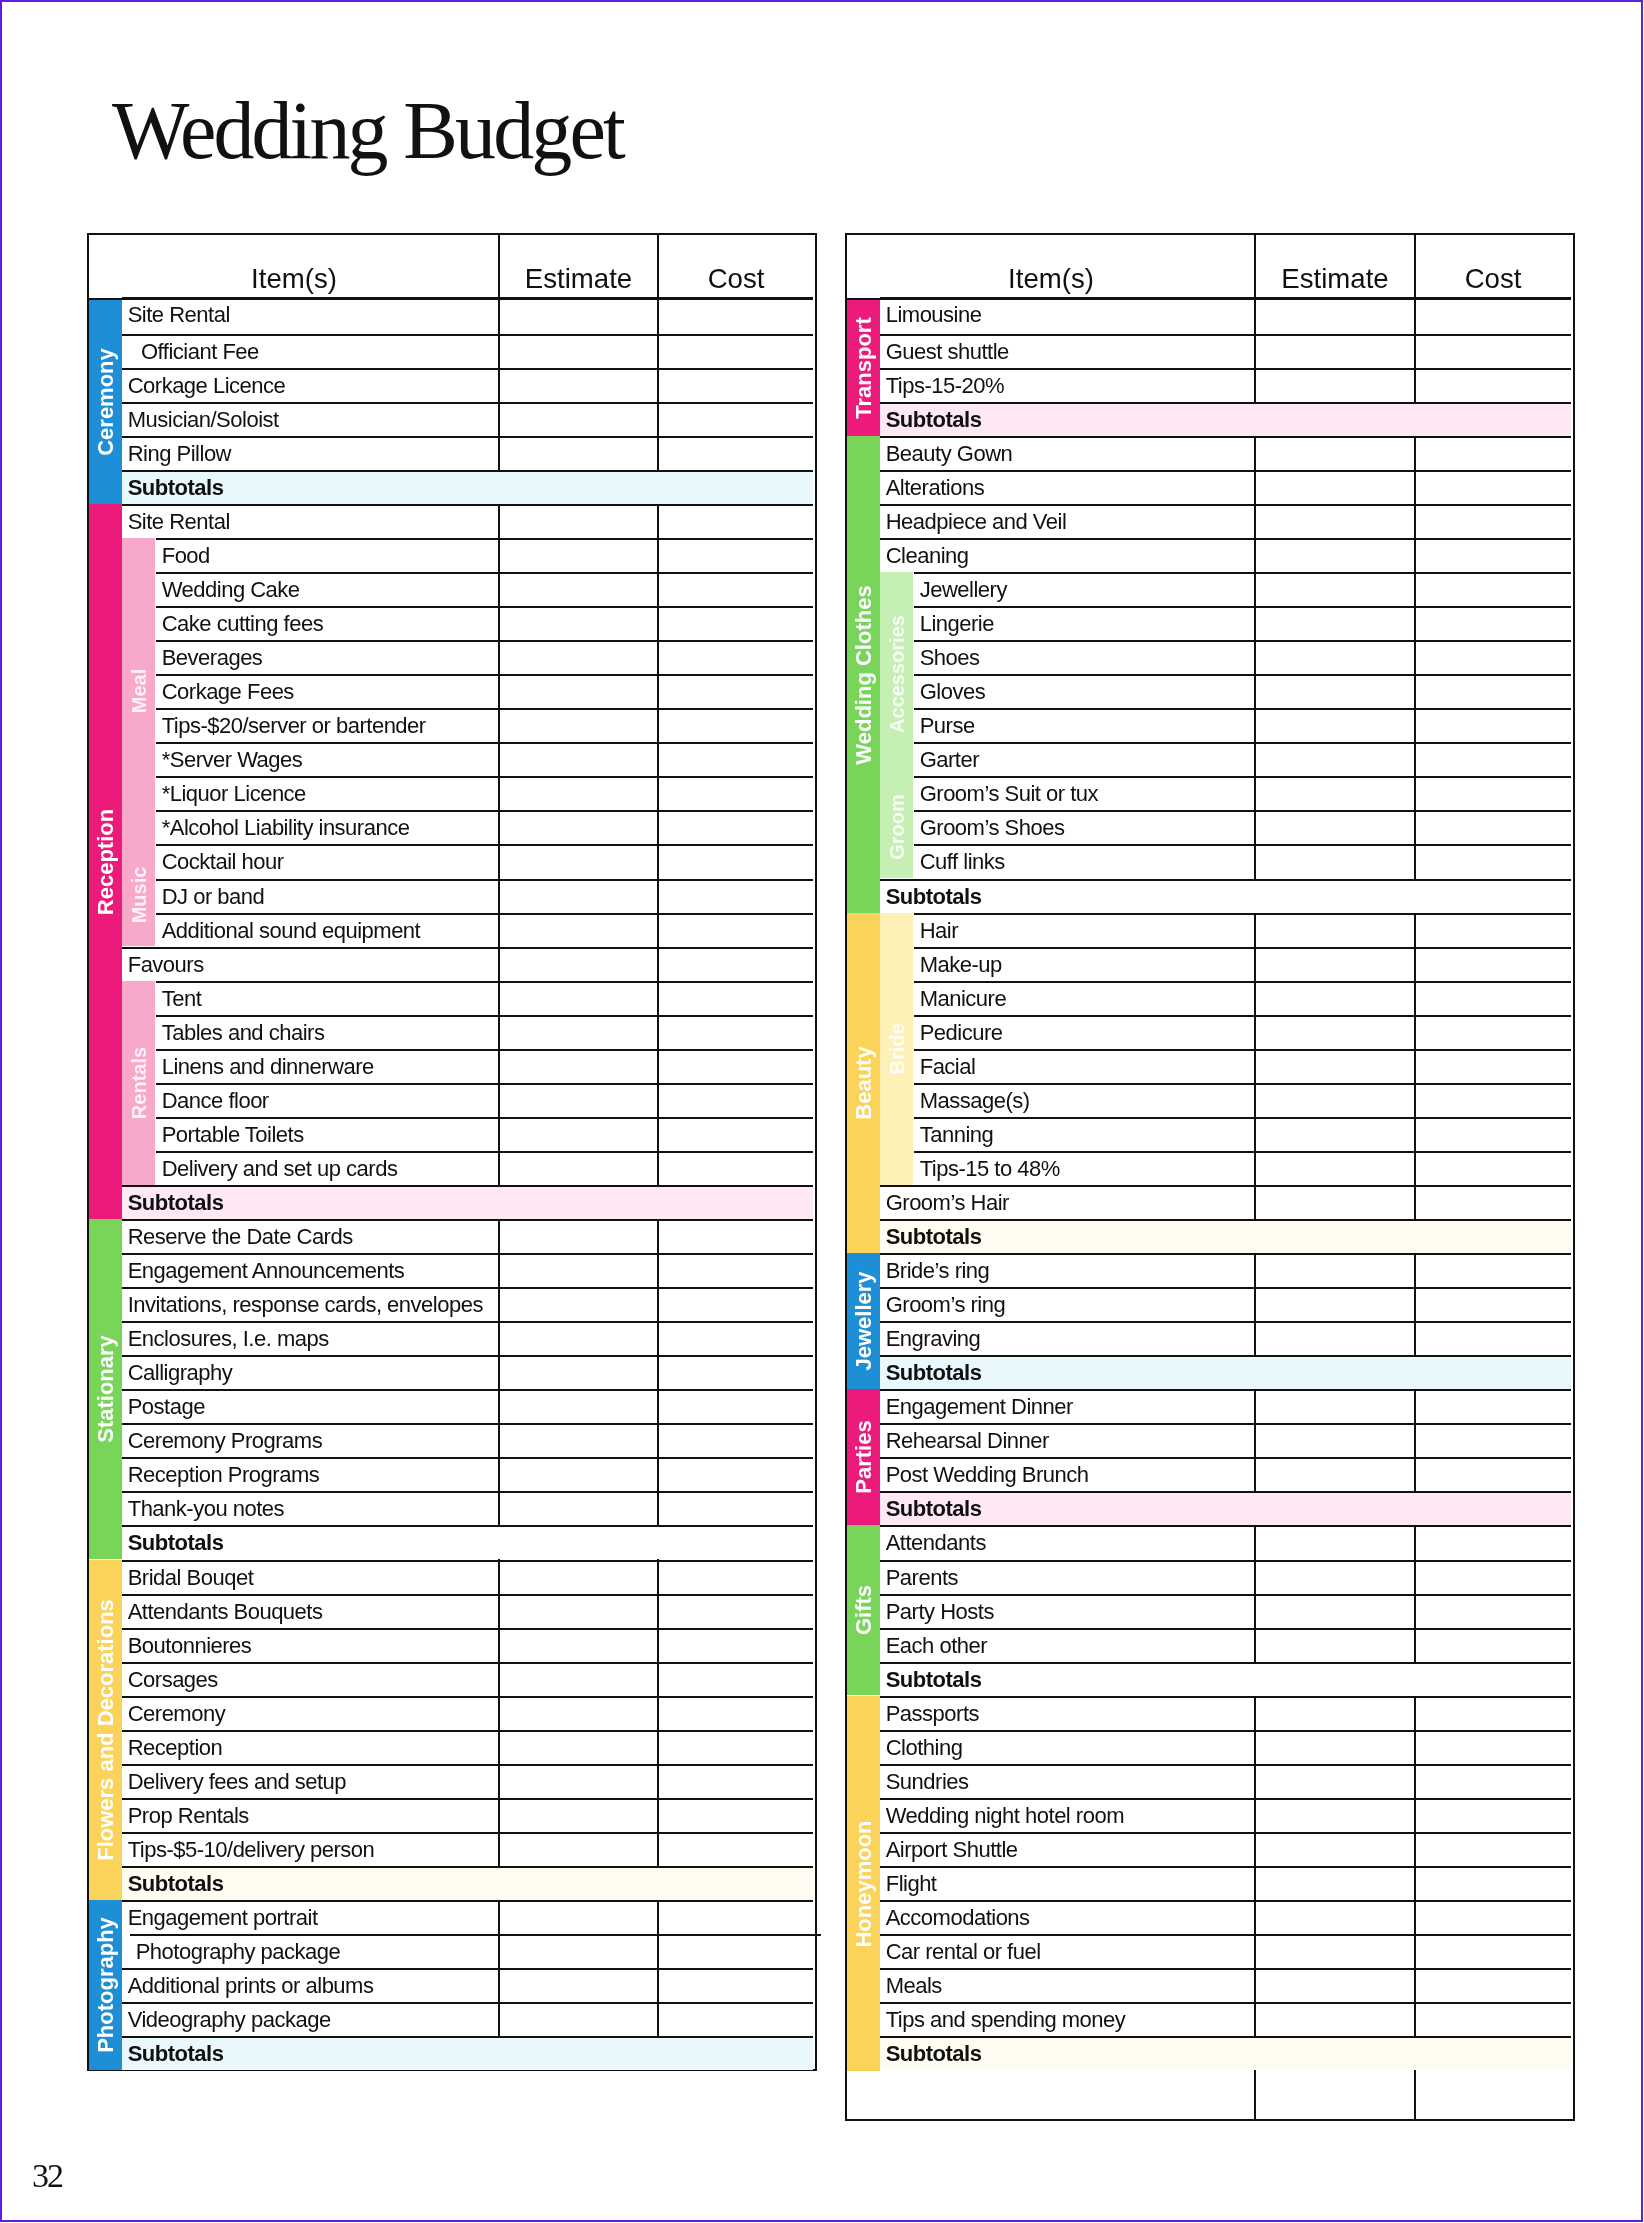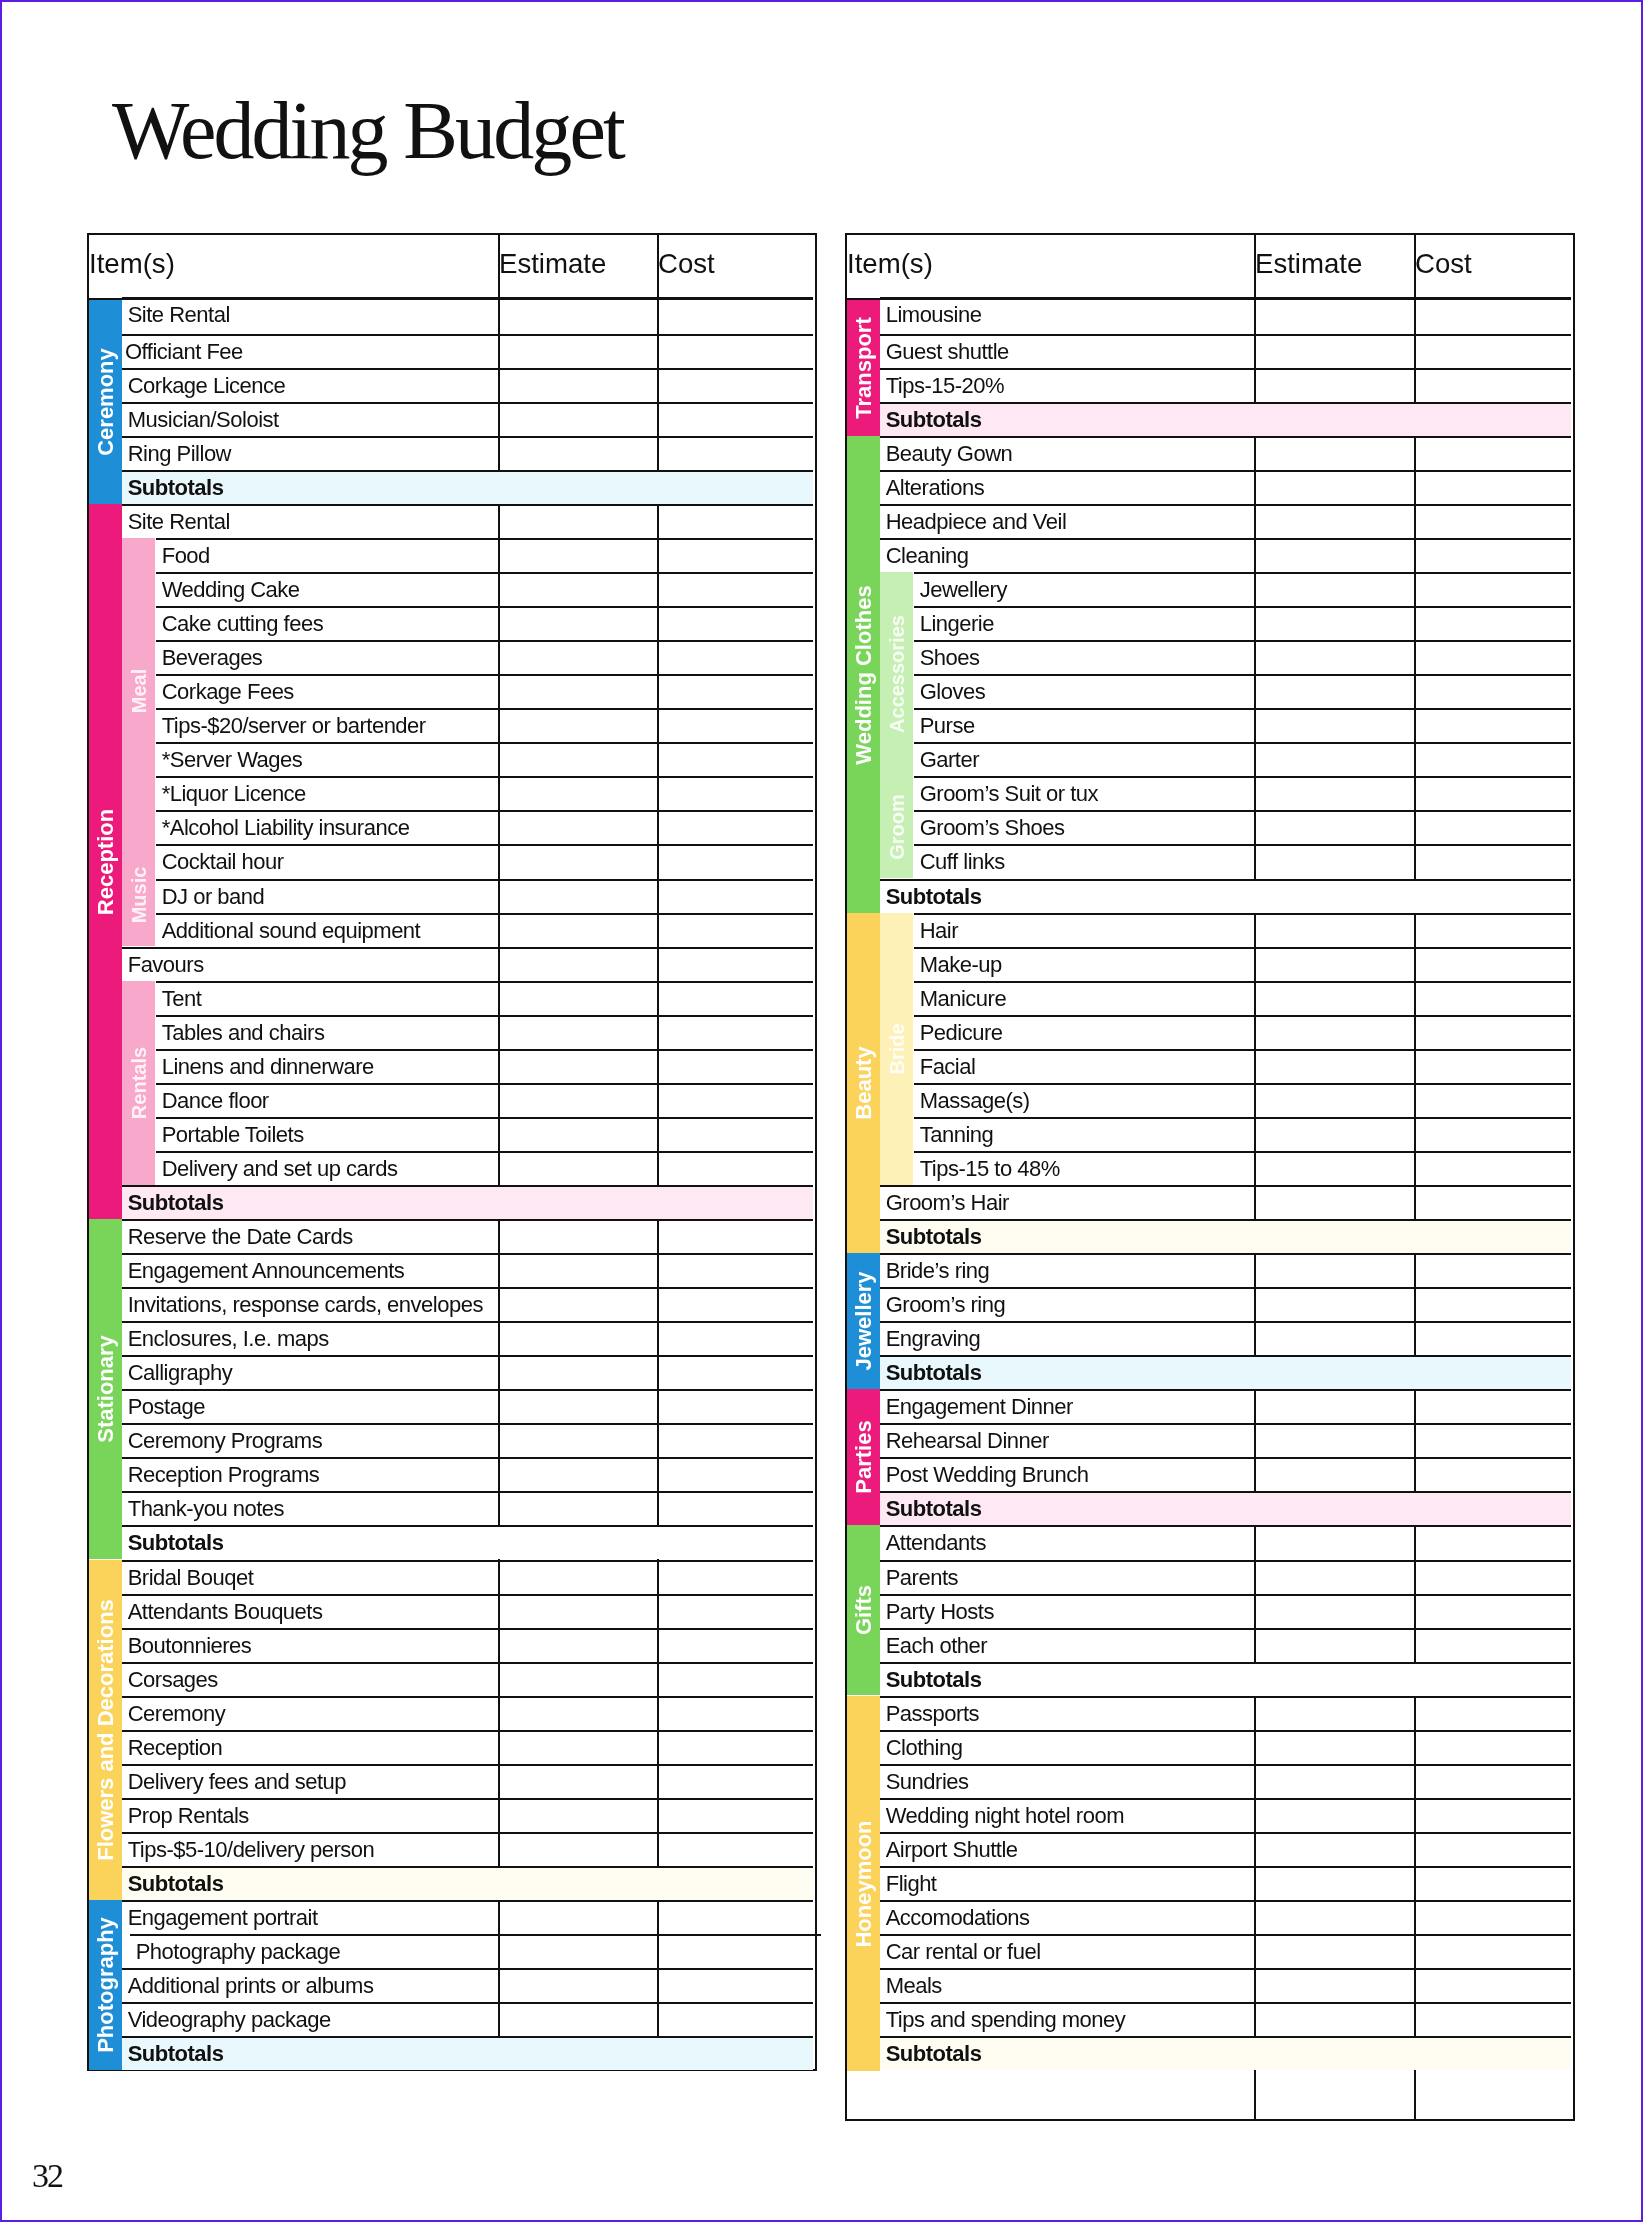--- a/index.html
+++ b/index.html
@@ -2,21 +2,21 @@
 <html style="font-size:15px"><head>
 <meta charset="utf-8">
 <style>
   html, body { margin:0; padding:0; }
   body { width:1644px; height:2224px; position:relative; background:#ffffff; overflow:hidden; font-family:"Liberation Sans", sans-serif; }
   .frame { position:absolute; left:0; top:0; width:1639px; height:2218px; border:2.9px solid #5b1ee3; }
   .title { position:absolute; left:112px; top:90px; font-family:"Liberation Serif", serif; font-size:82px; letter-spacing:-2.9px; color:#111; line-height:1; }
   .page-num { position:absolute; left:32px; top:2157px; font-family:"Liberation Serif", serif; font-size:34px; color:#111; letter-spacing:-1.9px; }
   .tbl { position:absolute; border:2.9px solid #111; box-sizing:border-box; background:#fff; }
   .hdr { position:absolute; left:0; top:0; height:65px; border-bottom:2.9px solid #111; box-sizing:border-box; font-size:27.6px; color:#111; }
-  .hcell { position:absolute; top:8px; height:100%; padding-top:5px; box-sizing:border-box; }
+  .hcell { position:absolute; top:0; height:100%; text-align:center; padding-top:28px; box-sizing:border-box; }
   .vline { position:absolute; width:1.9px; background:#111; }
   .row { position:absolute; height:34px; box-sizing:border-box; border-top:2.3px solid #111; font-size:22px; line-height:31px; color:#111; white-space:nowrap; letter-spacing:-0.5px; }
   .row .lbl { position:absolute; top:0; }
   .row.sub .lbl { font-weight:bold; }
   .band { position:absolute; width:33px; color:#fff; font-weight:bold; font-size:22px; }
   .band .vt { position:absolute; left:50%; top:50%; transform:translate(-50%,-50%) rotate(-90deg); white-space:nowrap; }
   .sband { position:absolute; width:33px; color:rgba(255,255,255,0.85); font-weight:bold; font-size:20px; }
   .sband .vt { position:absolute; left:50%; top:50%; transform:translate(-50%,-50%) rotate(-90deg); white-space:nowrap; }
   .totals { position:absolute; font-weight:bold; font-size:25px; }
 </style>
@@ -35,21 +35,21 @@
   </div>
   <div class="vline" style="left:409px; top:0; height:100%;"></div>
   <div class="vline" style="left:568px; top:0; height:100%;"></div>
   <div class="rows">
       <div class="row" style="left: 33px; top: 62px; width: 691px; border-top-width: 2.9px;">
         <span class="lbl" style="left: 5.7px;">Site Rental</span>
         <span style="position: absolute; top: 0px; height: 100%; left: 377px; width: 159px;"></span>
         <span style="position: absolute; top: 0px; height: 100%; left: 535px; width: 155px;"></span>
       </div>
       <div class="row" style="left: 33px; top: 99px; width: 691px;">
-        <span class="lbl" style="left: 3px;">Officiant Fee</span>
+        <span class="lbl" style="left: 19px;">Officiant Fee</span>
         <span style="position: absolute; top: 0px; height: 100%; left: 377px; width: 159px;"></span>
         <span style="position: absolute; top: 0px; height: 100%; left: 535px; width: 155px;"></span>
       </div>
       <div class="row" style="left: 33px; top: 133px; width: 691px;">
         <span class="lbl" style="left: 5.7px;">Corkage Licence</span>
         <span style="position: absolute; top: 0px; height: 100%; left: 377px; width: 159px;"></span>
         <span style="position: absolute; top: 0px; height: 100%; left: 535px; width: 155px;"></span>
       </div>
       <div class="row" style="left: 33px; top: 167px; width: 691px;">
         <span class="lbl" style="left: 5.7px;">Musician/Soloist</span>

